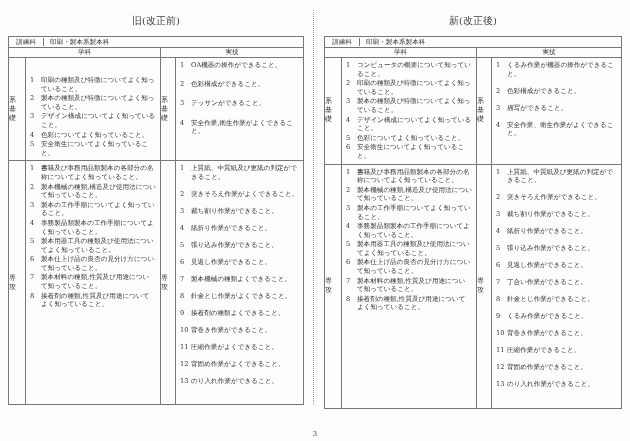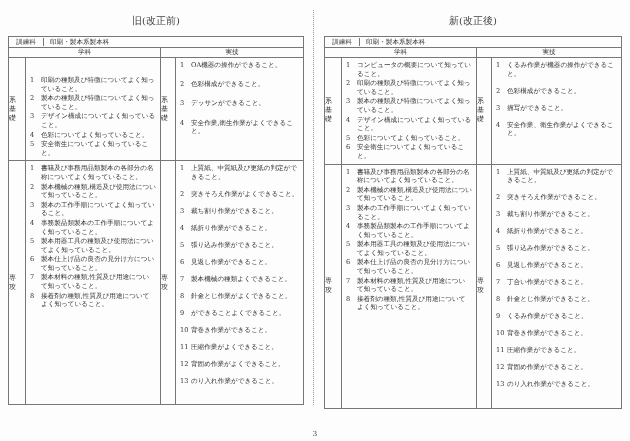--- a/index.html
+++ b/index.html
@@ -159,21 +159,21 @@
             <div class="item gap2">
               <span class="num">7</span>
               <span class="txt"><span>製本機械の種類</span><span class="u">よく</span><span>できること。</span></span>
             </div>
             <div class="item gap2">
               <span class="num">8</span>
               <span class="txt"><span>針金とじ作業が</span><span class="u">よく</span><span>できること。</span></span>
             </div>
             <div class="item gap2">
               <span class="num">9</span>
-              <span class="txt"><span>ができること</span><span class="u">よく</span><span>できること。</span></span>
+              <span class="txt"><span>接着剤の種類</span><span class="u">よく</span><span>できること。</span></span>
             </div>
             <div class="item gap2">
               <span class="num">10</span>
               <span class="txt"><span>背巻き作業ができること。</span><span class="u"></span><span></span></span>
             </div>
             <div class="item gap2">
               <span class="num">11</span>
               <span class="txt"><span>圧縮作業がよくできること。</span><span class="u"></span><span></span></span>
             </div>
             <div class="item gap2">

